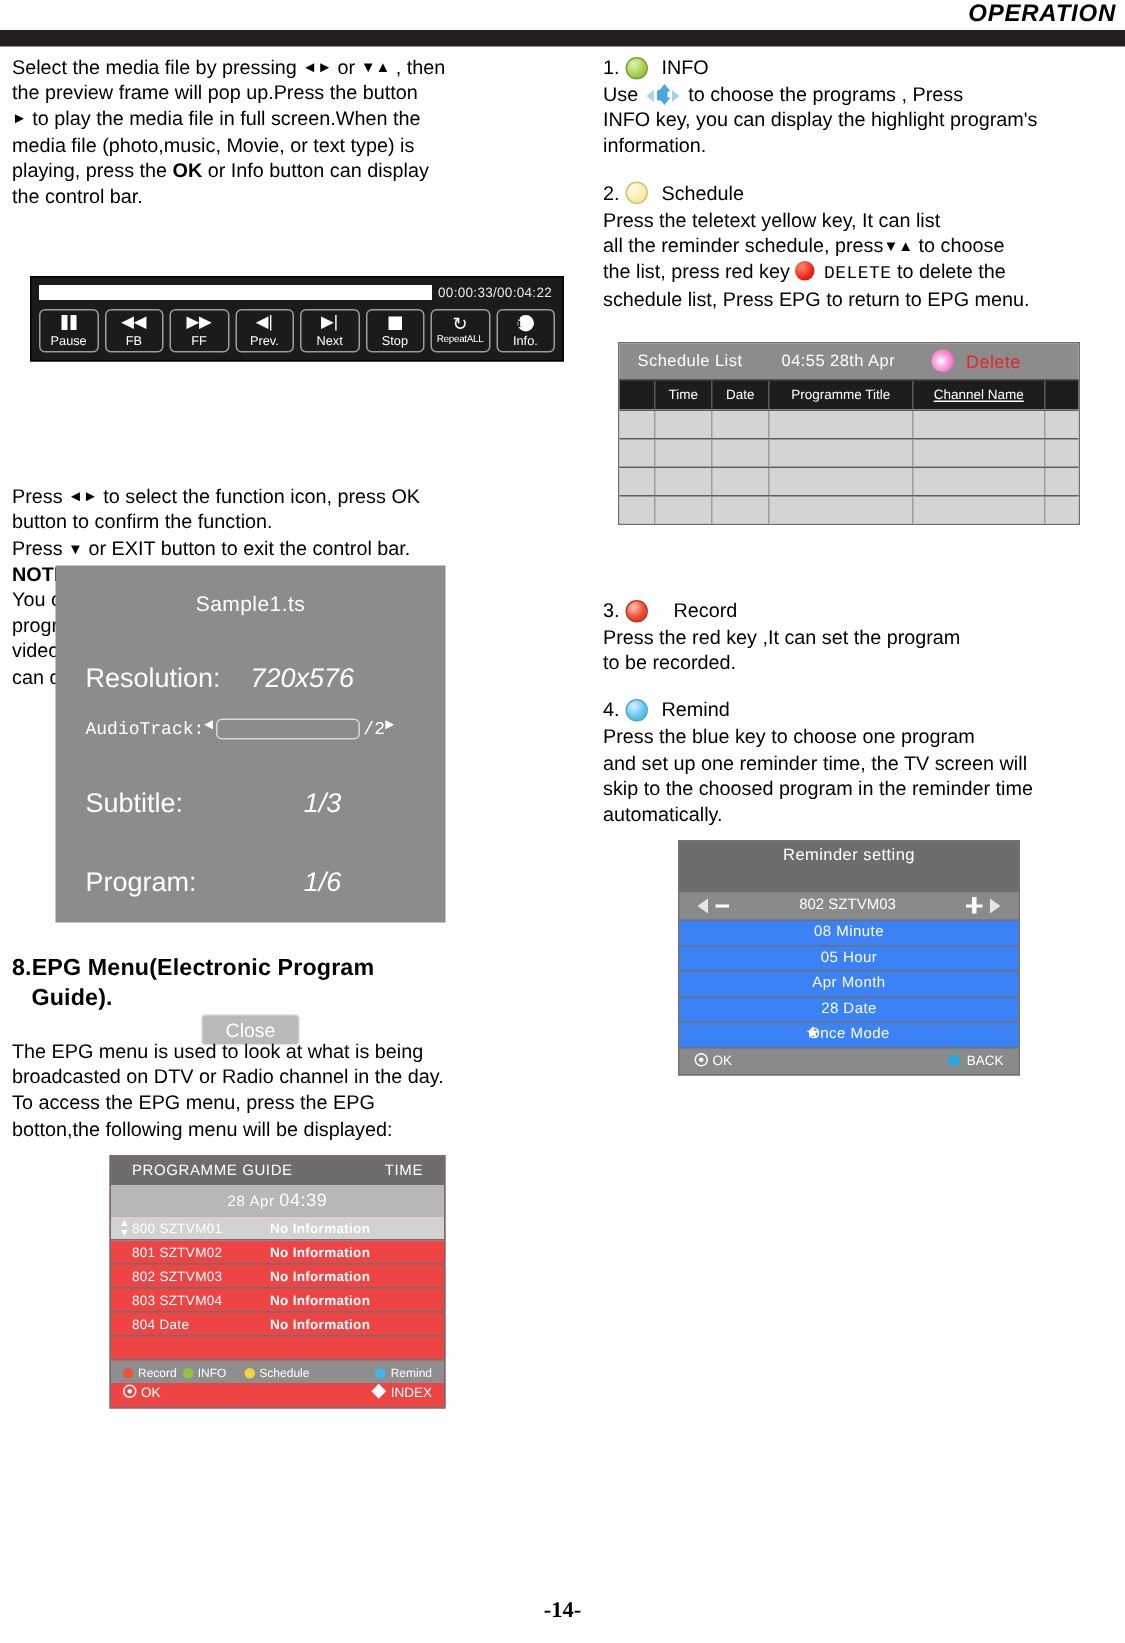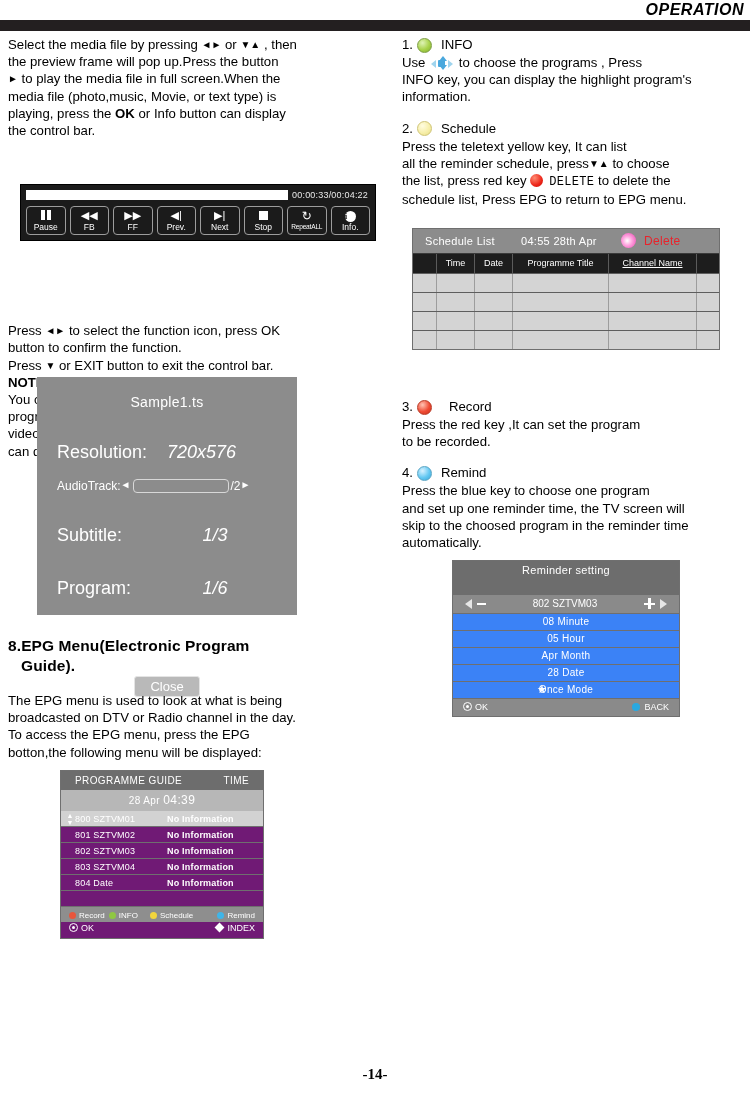--- a/index.html
+++ b/index.html
@@ -73,21 +73,21 @@
 
   
   .infopanel{
     position:absolute; left:37px; top:377px; width:260px; height:238px;
     background:#8c8c8c; color:#fff;
   }
   .ip-title{ text-align:center; font-size:14px; padding-top:17px; letter-spacing:.3px;}
   .ip-row{ display:flex; font-size:18px; padding:0 0 0 20px; margin-top:32px; }
   .ip-k{ width:110px; }
   .ip-v{ flex:1;font-style:italic; }
-  .ip-row.at{ font-family:Liberation Sans, sans-serif; font-size:12px; align-items:center; margin-top:16px;}
+  .ip-row.at{ font-family:Liberation Mono, monospace; font-size:12px; align-items:center; margin-top:16px;}
   .at-box{
     width:96px;height:14px;border:1px solid #d8d8d8;border-radius:4px;
     display:inline-block;vertical-align:middle;margin:0 2px;
   }
   .ip-row.center .ip-v{ text-align:center; padding-right:34px;}
   .ip-row.sz .ip-v{ padding-left:4px;}
   .ip-close-wrap{ text-align:center; margin-top:24px; }
   .ip-close{
     display:inline-block; min-width:66px; padding:2px 12px;
     background:#b9b9b9; border:1px solid #e4e4e4; border-radius:3px;
@@ -97,22 +97,22 @@
   
   .sect-h{
     position:absolute; left:8px; top:636px; width:360px;
     font-size:15.5px; font-weight:bold; line-height:20px; letter-spacing:.1px;
   }
   .sect-h .ind{ display:block; padding-left:13px; }
   .sect-p{ position:absolute; left:8px; top:692px; width:360px; }
 
   
   .epg{
-    position:absolute; left:60px; top:770px; width:204px;
-    background:#701a75; color:#fff; font-size:9px;
+    position:absolute; left:73px; top:770px; width:224px;
+    background:#ef4444; color:#fff; font-size:9px;
     border:1px solid #6f6f6f;
   }
   .epg-hd{
     background:#6d6d6d; display:flex; justify-content:space-between;
     padding:4px 14px 4px 14px; font-size:10px; letter-spacing:.4px;
   }
   .epg-date{
     background:#b7b7b7; color:#fff; text-align:center; padding:3px 0 4px;
     font-size:10px; letter-spacing:.4px;
   }

